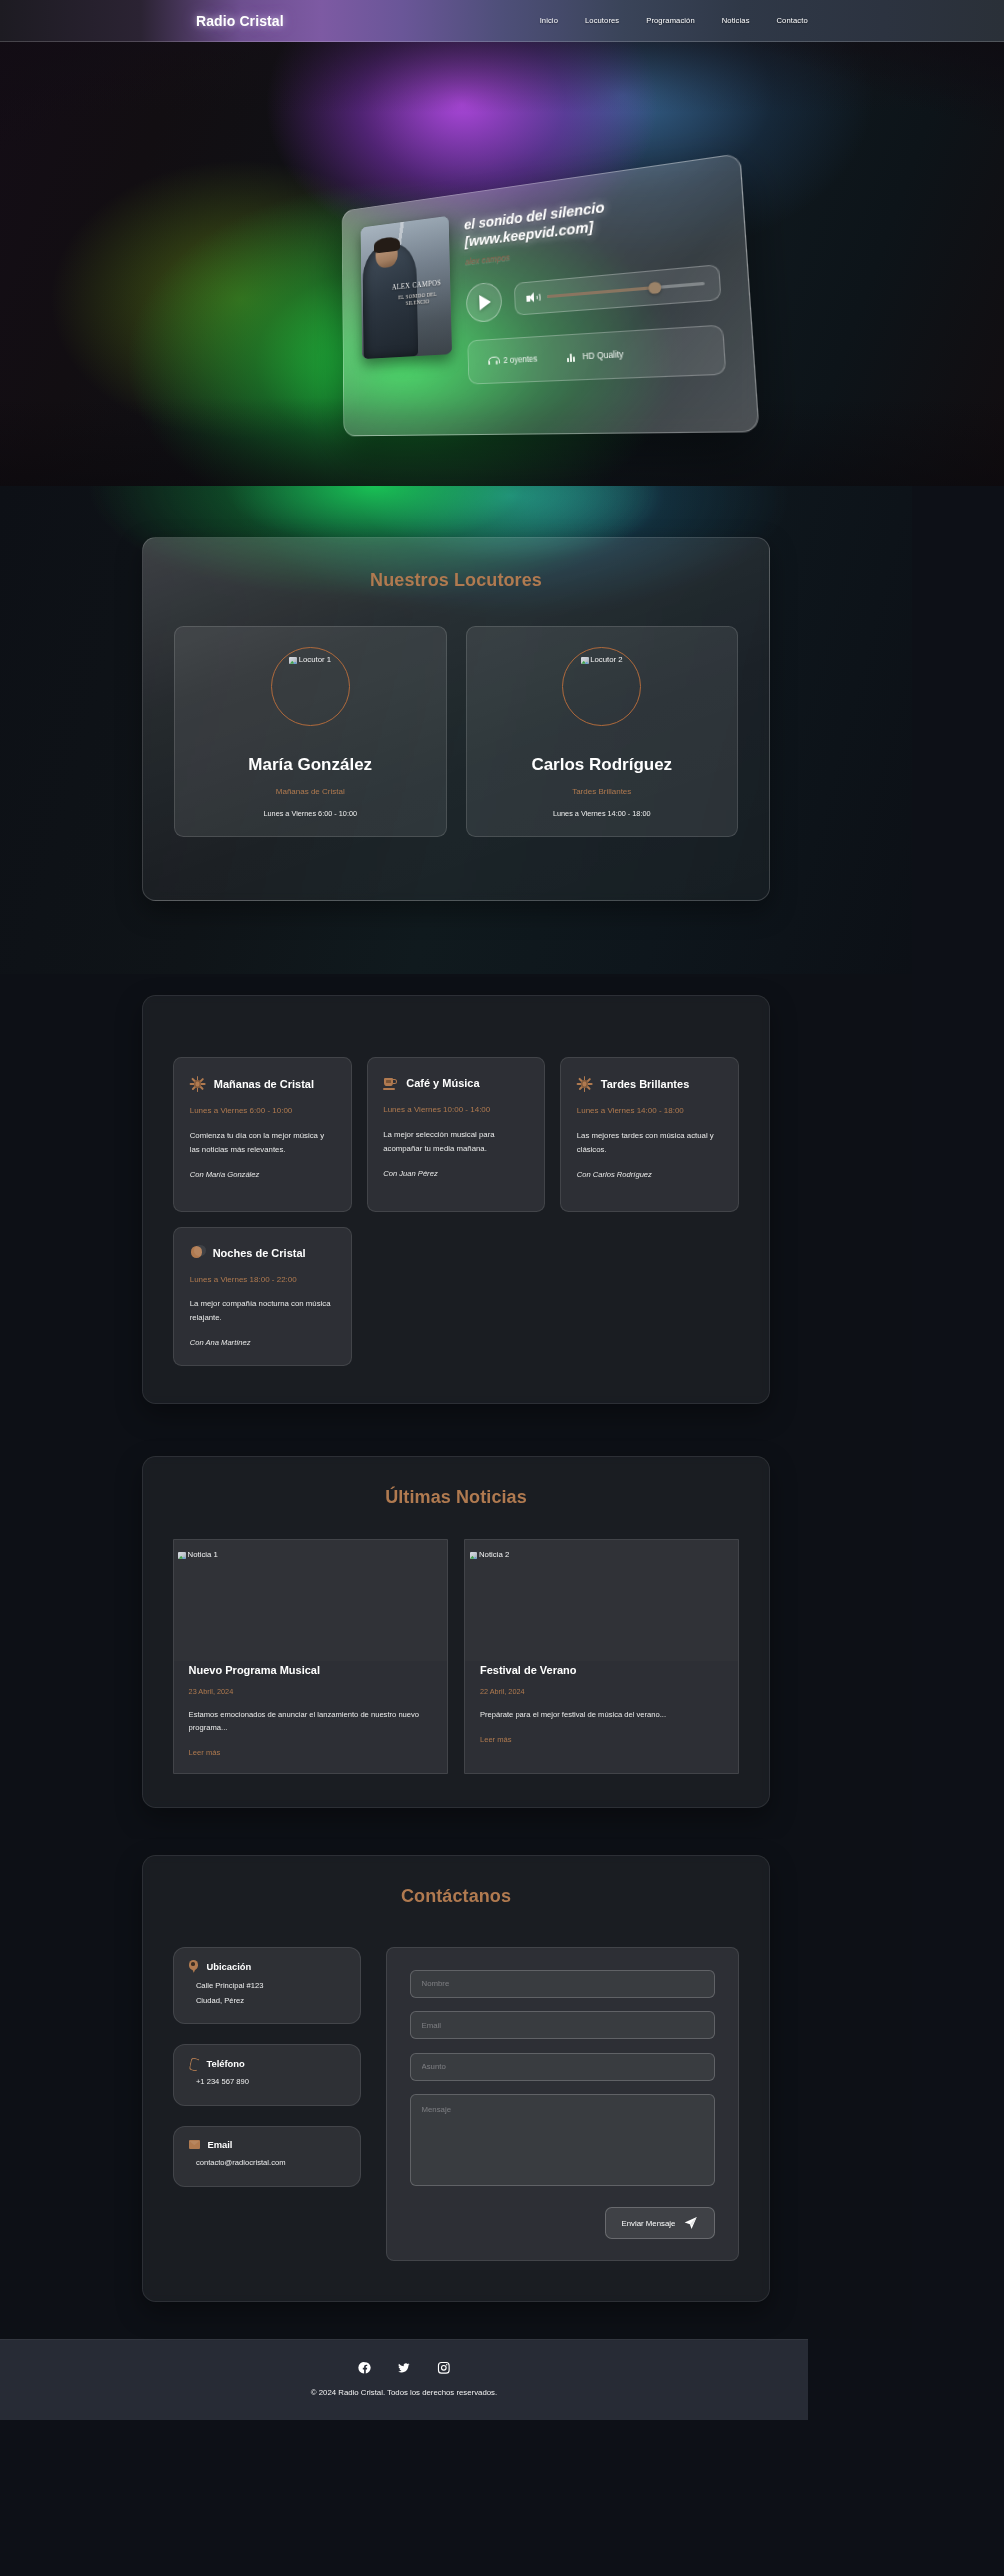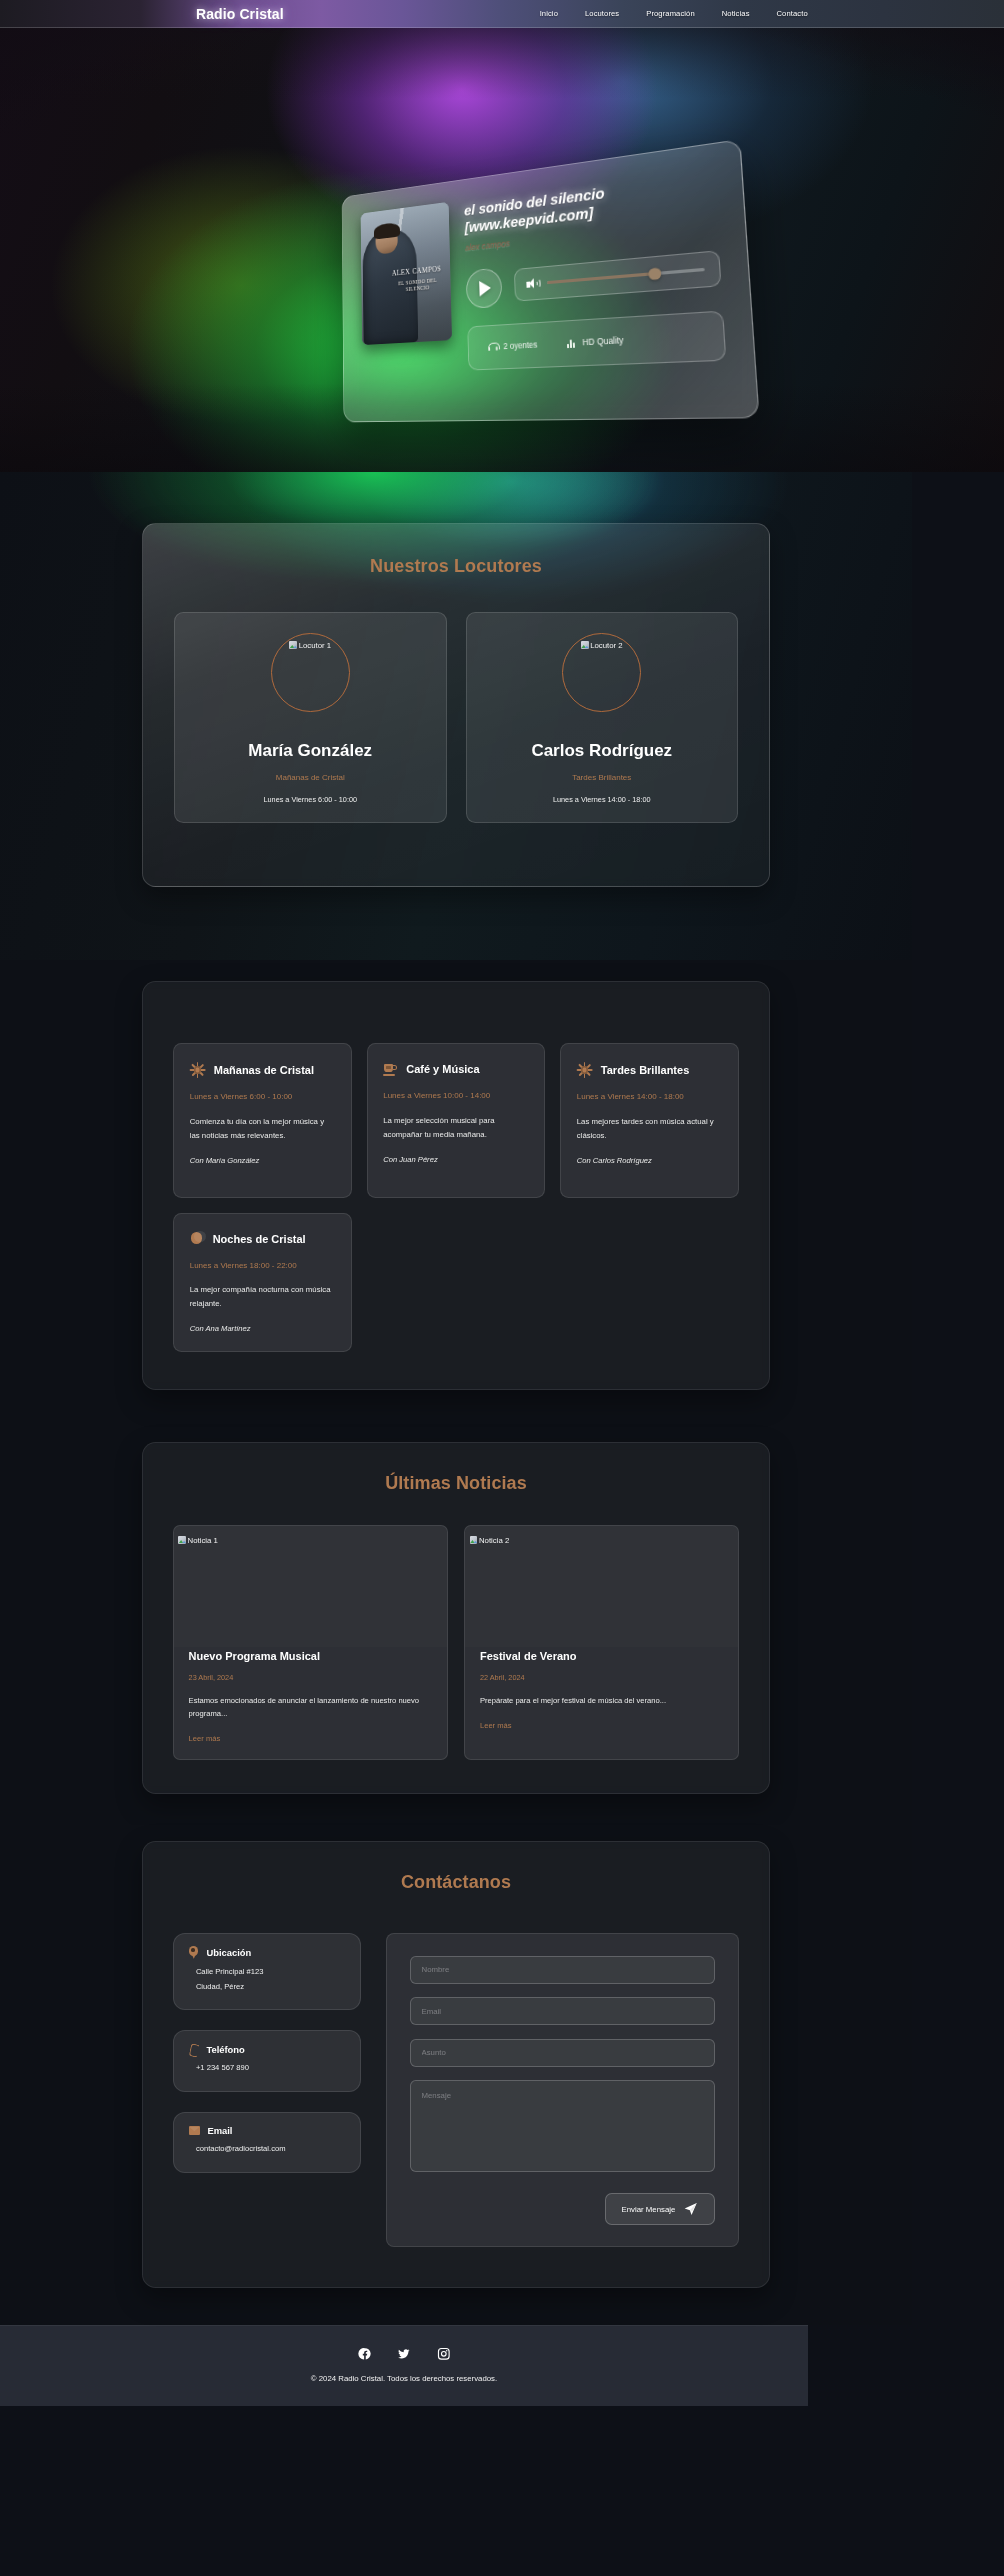--- a/index.html
+++ b/index.html
@@ -9,21 +9,21 @@
     font-family:"Liberation Sans","DejaVu Sans",sans-serif;
     background:#0d1017;
     color:#fff;
     width:1004px;
     overflow-x:hidden;
   }
 
   
   .navbar{
     position:relative;
-    height:28px;
+    height:42px;
     width:1004px;
     display:flex;
     align-items:center;
     background:linear-gradient(90deg,#1d1b22 0%,#2b2333 14%,#6d4f8f 24%,#7d5aa3 32%,#6a5698 40%,#4e4f79 50%,#3a4459 62%,#2f3847 74%,#2c3340 88%,#2a3038 100%);
     border-bottom:0.5px solid rgba(255,255,255,.18);
     z-index:50;
   }
   .brand{
     margin-left:196px;
     font-size:14px;
@@ -238,21 +238,21 @@
   }
   .avatar-ring{
     width:79px;height:79px;margin:0 auto;
     border-radius:50%;
     border:1px solid #b06a3c;
     display:flex;align-items:flex-start;justify-content:center;
     overflow:hidden;
     position:relative;
   }
   .broken-img{
-    display:inline-flex;align-items:flex-start;gap:1.6px;
+    display:inline-flex;align-items:flex-end;gap:1.6px;
     margin-top:7.3px;
     font-size:7.8px;color:#f2f2f2;white-space:nowrap;
   }
   .broken-glyph{
     width:7.8px;height:7.3px;position:relative;flex:0 0 7.8px;
     background:linear-gradient(135deg,#d9dde3 0%,#c2c8d0 52%,#9aa3ae 100%);
     border-radius:1px;overflow:hidden;
   }
   .broken-glyph::before{content:"";position:absolute;left:0.5px;bottom:0.5px;width:4.7px;height:3.1px;
     background:#3fa34d;clip-path:polygon(0 100%,52% 0,100% 100%);}
@@ -314,21 +314,21 @@
     background:#0d1016;
     padding:14.6px 0 31px;
   }
   .sec-noticias .glass-panel{
     background:rgba(255,255,255,.055);
     border:0.5px solid rgba(255,255,255,.085);
     padding:30px 30px 33px;
   }
   .news-grid{display:grid;grid-template-columns:1fr 1fr;gap:16.7px;margin-top:31px;}
   .news-card{
-    border-radius:7px;
+    border-radius:1px;
     border:0.5px solid rgba(255,255,255,.10);
     background:rgba(255,255,255,.085);
     overflow:hidden;
     min-height:220px;
     display:flex;flex-direction:column;
   }
   .news-img{
     height:121px;
     padding:3.1px 4.2px;
     background:rgba(255,255,255,.015);

